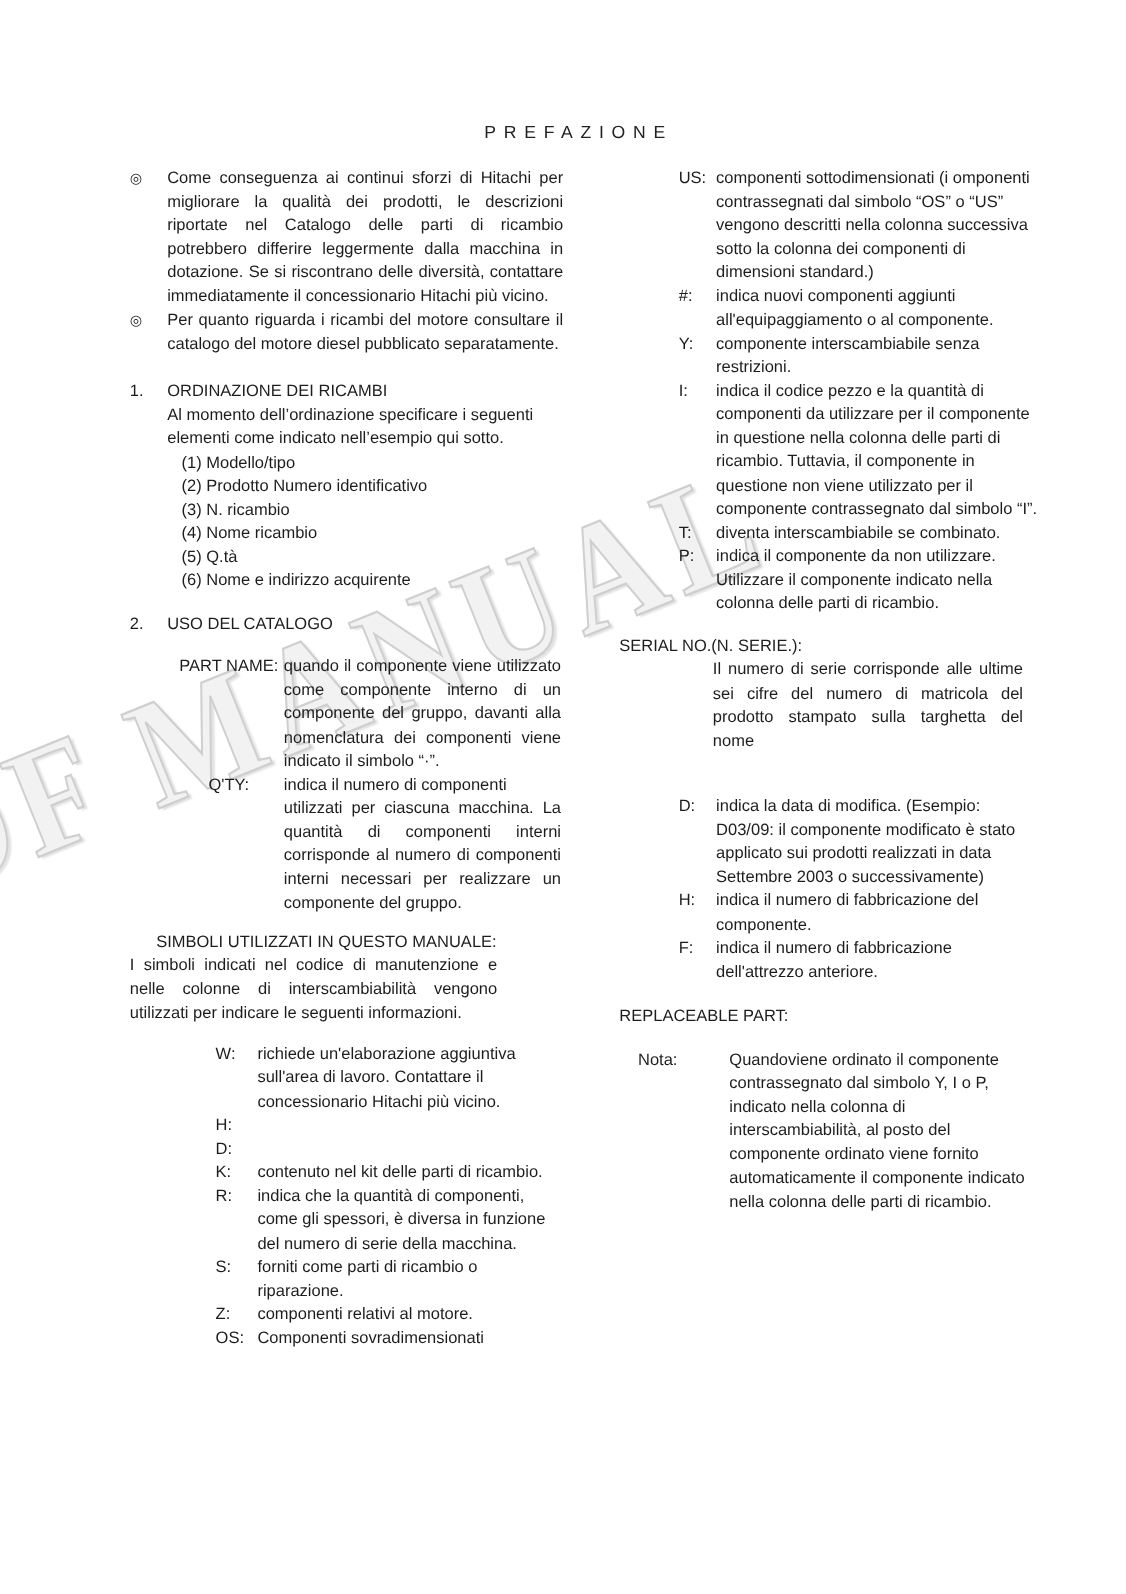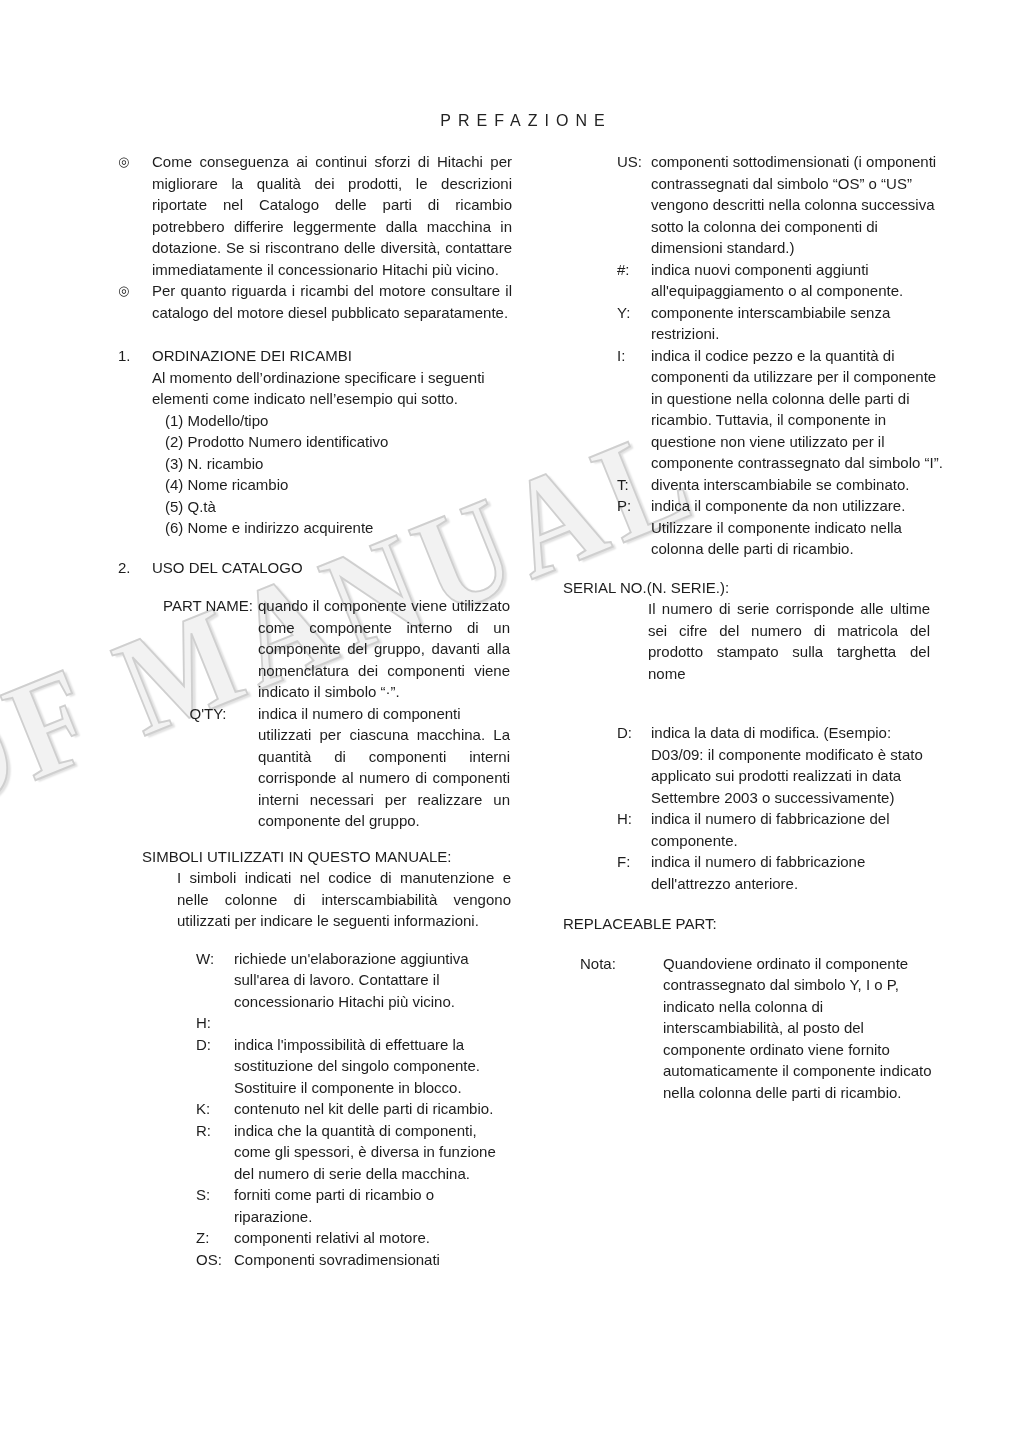--- a/index.html
+++ b/index.html
@@ -37,21 +37,21 @@
   .section-num{width:34px;flex:none;}
   .section-body{margin-left:34px;}
 
   .usage-defs{margin-left:40px;margin-top:17px;}
   .udef{display:flex;}
   .udef-label{width:100px;flex:none;text-align:center;}
   .udef-text{width:252px;text-align:justify;white-space:pre-line;}
 
   .symbols{margin-top:14px;}
   .symbols-head{margin-left:24px;}
-  .symbols-intro{margin-left:59px;width:334px;text-align:justify;}
+  .symbols-intro{width:334px;text-align:justify;}
 
   .ldefs{margin-left:78px;margin-top:16px;}
   .ldef{display:flex;}
   .ldef-label{width:38px;flex:none;}
   .ldef-text{width:278px;}
 
   .rdefs{margin-left:54px;}
   .rdef{display:flex;}
   .rdef-label{width:34px;flex:none;}
   .rdef-text{width:292px;}
@@ -127,21 +127,20 @@
     <div class="ldefs">
       <div class="ldef">
         <span class="ldef-label">W:</span>
         <span class="ldef-text">richiede un'elaborazione aggiuntiva sull'area di lavoro. Contattare il concessionario Hitachi più vicino.</span>
       </div>
       <div class="ldef">
         <span class="ldef-label">H:</span>
       </div>
       <div class="ldef">
         <span class="ldef-label">D:</span>
-        <span class="ldef-text">indica l'impossibilità di effettuare la sostituzione del singolo componente. Sostituire il componente in blocco.</span>
       </div>
       <div class="ldef">
         <span class="ldef-label">K:</span>
         <span class="ldef-text">contenuto nel kit delle parti di ricambio.</span>
       </div>
       <div class="ldef">
         <span class="ldef-label">R:</span>
         <span class="ldef-text">indica che la quantità di componenti, come gli spessori, è diversa in funzione del numero di serie della macchina.</span>
       </div>
       <div class="ldef">

